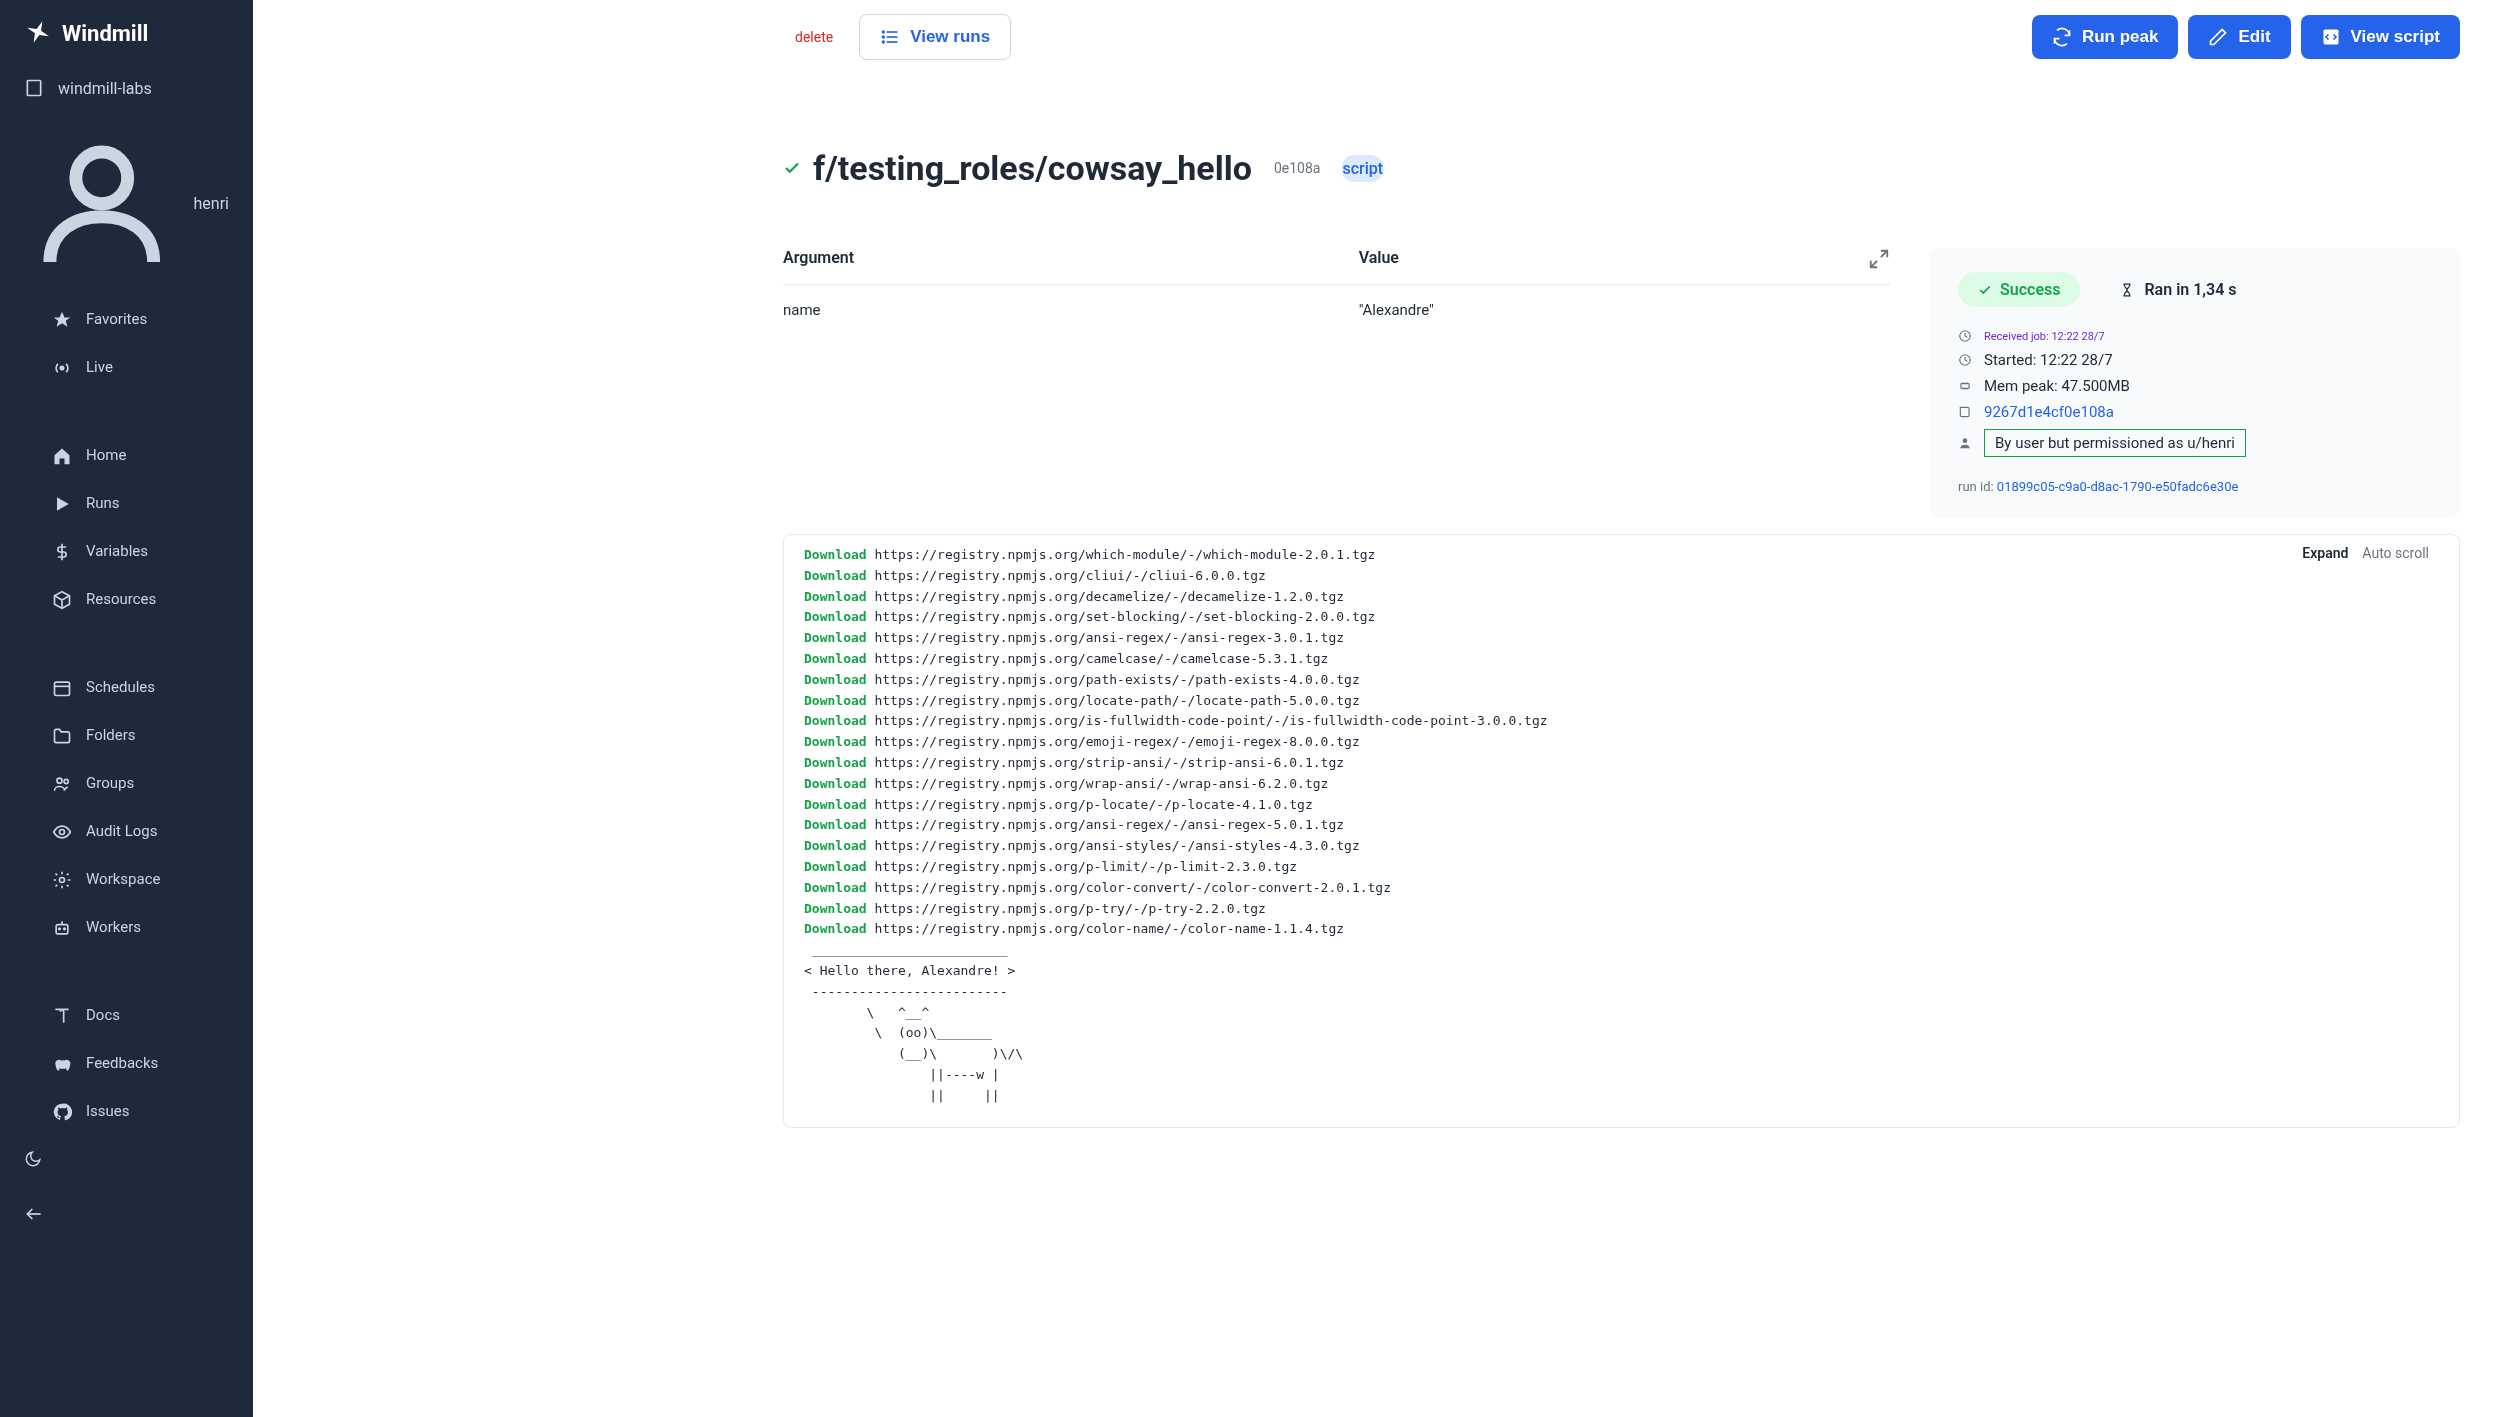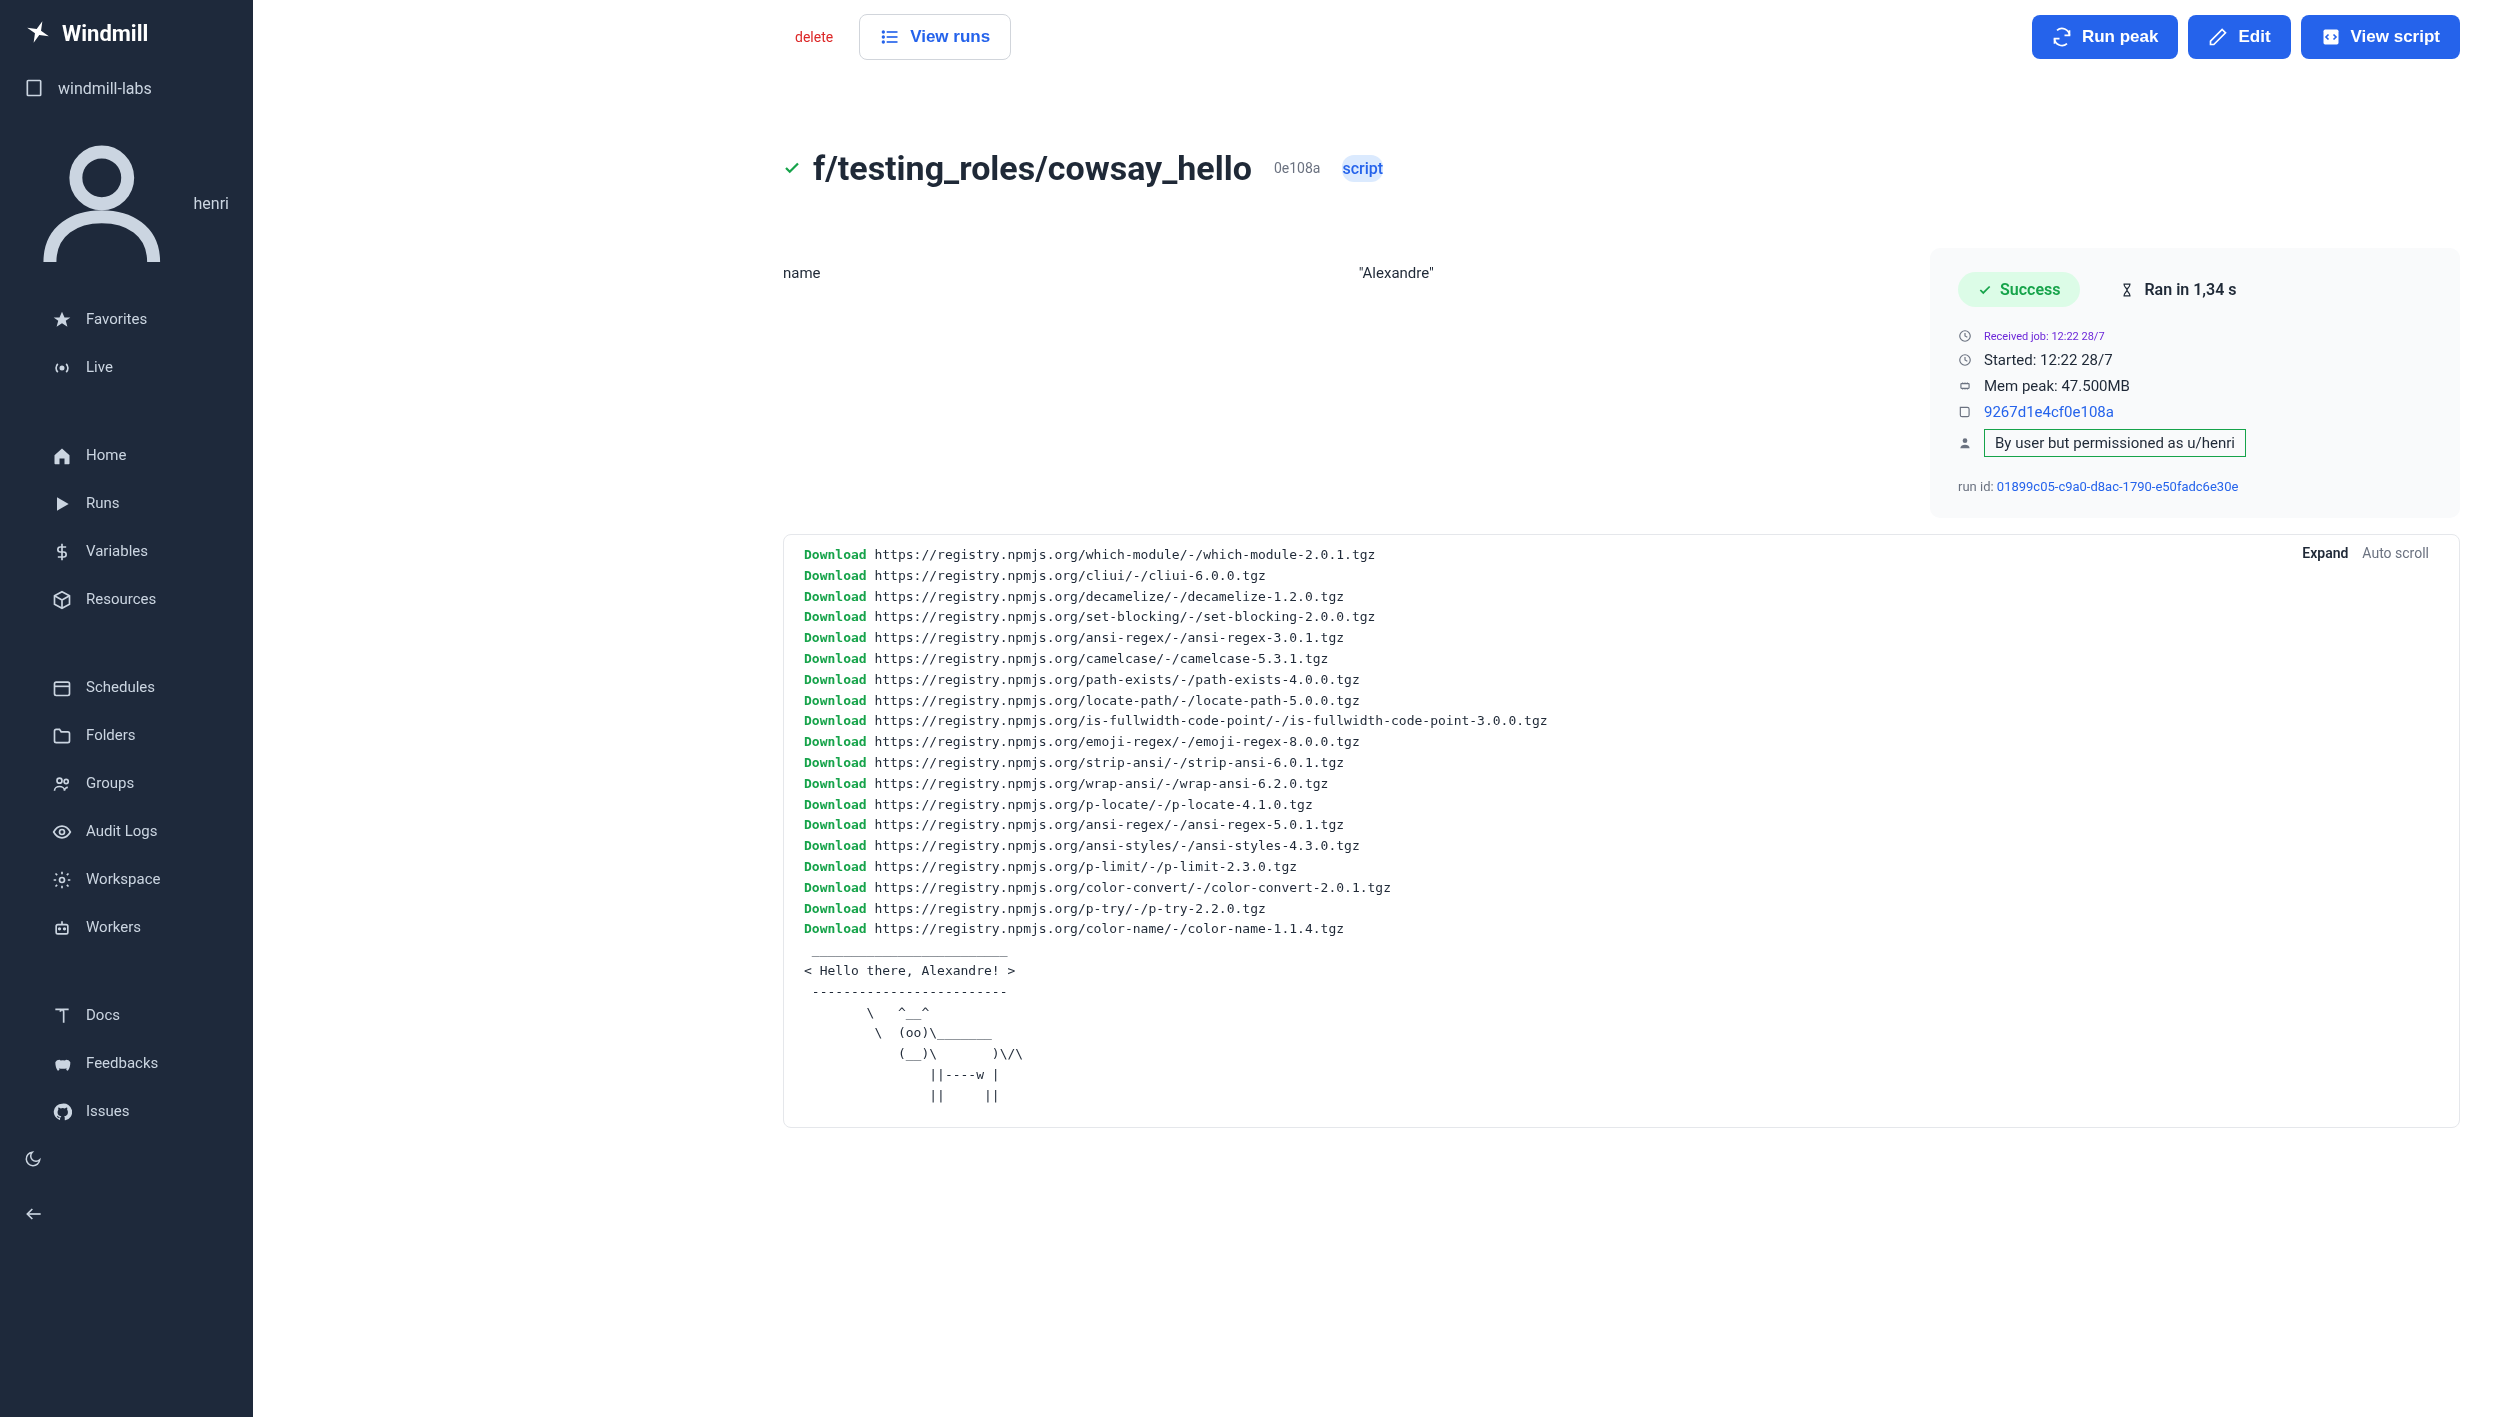--- a/index.html
+++ b/index.html
@@ -530,20 +530,30 @@
     <svg class="check-icon" viewBox="0 0 24 24" fill="none" stroke="#16a34a" stroke-width="3">
         <polyline points="4 12 9 17 20 6"></polyline>
       </svg>
     <span class="script-path">f/testing_roles/cowsay_hello</span>
     <span class="hash-badge">0e108a</span>
     <span class="script-badge">script</span>
   </div>
 
   <div class="content-row">
     <div class="args-panel">
+      <div class="args-header">
+        <div class="args-col-arg">Argument</div>
+        <div class="args-col-val">Value</div>
+        <svg class="expand-icon" viewBox="0 0 24 24" fill="none" stroke="#6b7280" stroke-width="2">
+            <polyline points="14 3 21 3 21 10"></polyline>
+            <polyline points="10 21 3 21 3 14"></polyline>
+            <line x1="21" y1="3" x2="14" y2="10"></line>
+            <line x1="3" y1="21" x2="10" y2="14"></line>
+          </svg>
+      </div>
       <div class="args-row">
         <div class="args-row-arg">name</div>
         <div class="args-row-val">"Alexandre"</div>
       </div>
     </div>
 
     <div class="status-panel">
       <div class="success-row">
         <span class="success-badge">
           <svg width="14" height="14" viewBox="0 0 24 24" fill="none" stroke="#16a34a" stroke-width="3">

